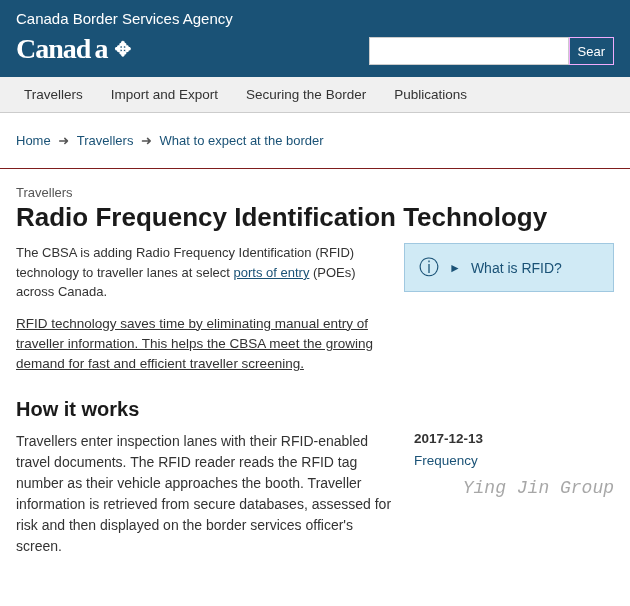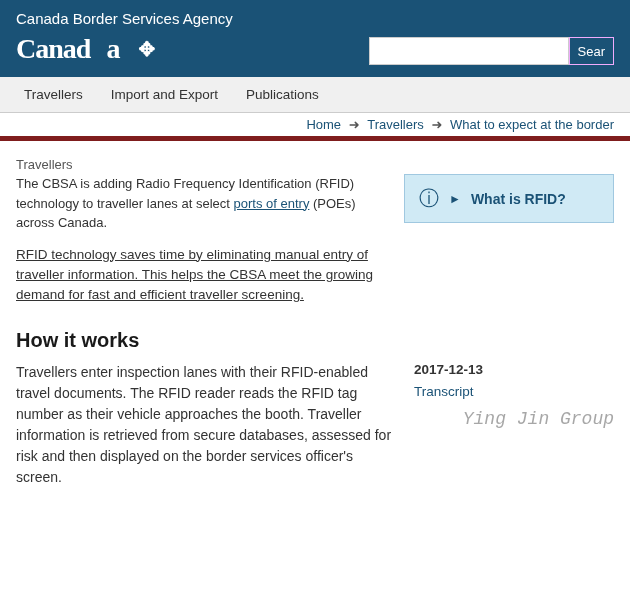--- a/index.html
+++ b/index.html
@@ -12,21 +12,21 @@
     }
     .header-title {
       color: #fff;
       font-size: 15px;
       font-weight: normal;
       margin-bottom: 4px;
     }
     .canada-wordmark {
       display: flex;
       align-items: center;
-      gap: 16px;
+      gap: 4px;
     }
     .canada-text {
       color: #fff;
       font-size: 28px;
       font-weight: bold;
       font-family: Georgia, serif;
       letter-spacing: -1px;
     }
     .header-search-row {
       display: flex;
@@ -66,25 +66,24 @@
       font-size: 13.5px;
       color: #333;
       cursor: pointer;
       white-space: nowrap;
       text-decoration: none;
       display: block;
     }
 
     
     .breadcrumb {
-      padding: 4px 16px;
-      font-size: 13px;
-      border-bottom: 5px solid #7f1d1d;
+      padding: 20px 16px;
+      font-size: 13px;
+      border-bottom: 1px solid #7f1d1d;
       background: #fff;
-      text-align: right;
     }
     .breadcrumb a {
       color: #1a5276;
       text-decoration: none;
     }
     .breadcrumb span {
       color: #555;
       margin: 0 4px;
     }
 
@@ -146,21 +145,21 @@
       flex-shrink: 0;
     }
     .rfid-box-arrow {
       font-size: 12px;
       color: #1a5276;
       flex-shrink: 0;
     }
     .rfid-box-label {
       font-size: 14px;
       color: #1a5276;
-      font-weight: bold;
+      font-weight: normal;
     }
 
     .second-para {
       font-size: 13.5px;
       line-height: 1.5;
       margin-bottom: 20px;
       text-decoration: underline;
     }
 
     .section-title {
@@ -224,34 +223,36 @@
     <div class="header-search-row">
       <input type="text" class="search-input" placeholder="" style="">
       <button class="search-button">Sear</button>
     </div>
   </div>
 </div>
 
 <nav class="nav-bar">
   <a class="nav-item" href="#">Travellers</a>
   <a class="nav-item" href="#">Import and Export</a>
+  <a class="nav-item" href="#">Securing the Border</a>
   <a class="nav-item" href="#">Publications</a>
 </nav>
 
 <div class="breadcrumb">
   <a href="#">Home</a>
   <span> ➜ </span>
   <a href="#">Travellers</a>
   <span> ➜ </span>
   <a href="#">What to expect at the border</a>
 </div>
 
 <div class="main-content">
 
   <div class="section-label">Travellers</div>
+  <div class="page-title">Radio Frequency Identification Technology</div>
 
   <div class="content-row">
     <div class="content-left">
       <p class="intro-text">
         The CBSA is adding Radio Frequency Identification (RFID) technology to traveller lanes at select <a href="#">ports of entry</a> (POEs) across Canada.
       </p>
       <p class="second-para">RFID technology saves time by eliminating manual entry of traveller information. This helps the CBSA meet the growing demand for fast and efficient traveller screening.</p>
     </div>
     <div class="rfid-box">
       <span class="rfid-box-icon">ⓘ</span>
@@ -259,18 +260,18 @@
       <span class="rfid-box-label">What is RFID?</span>
     </div>
   </div>
 
   <div class="section-title">How it works</div>
 
   <div class="bottom-row">
     <p class="how-it-works-text">Travellers enter inspection lanes with their RFID-enabled travel documents. The RFID reader reads the RFID tag number as their vehicle approaches the booth. Traveller information is retrieved from secure databases, assessed for risk and then displayed on the border services officer's screen.</p>
     <div class="side-info">
       <div class="date-label">2017-12-13</div>
-      <a href="#" class="transcript-link">Transcript</a>
+      <a href="#" class="transcript-link">Frequency</a>
       <div class="watermark">Ying Jin Group</div>
     </div>
   </div>
 
 </div>
 
 </body></html>

